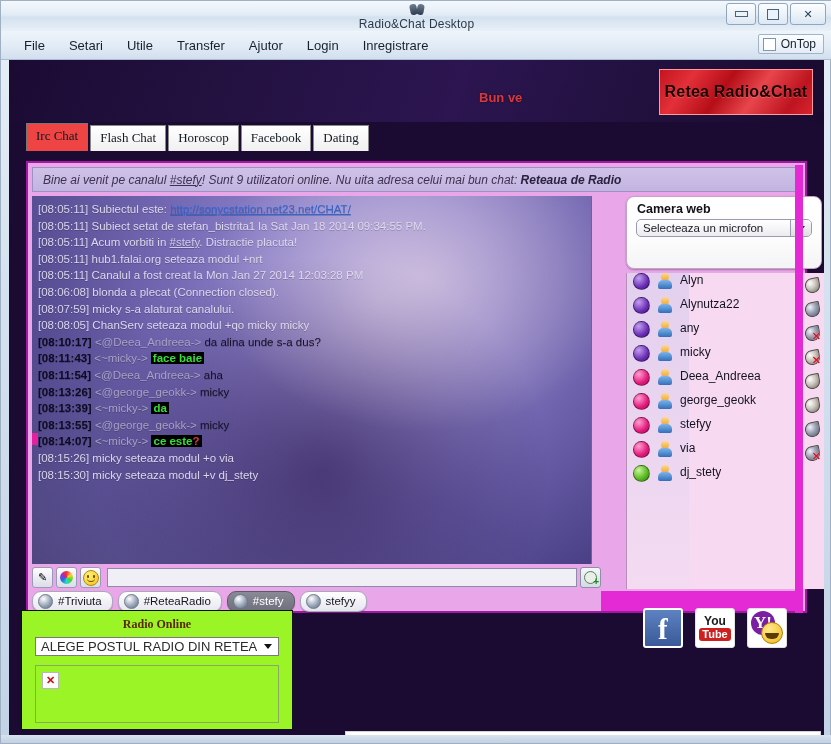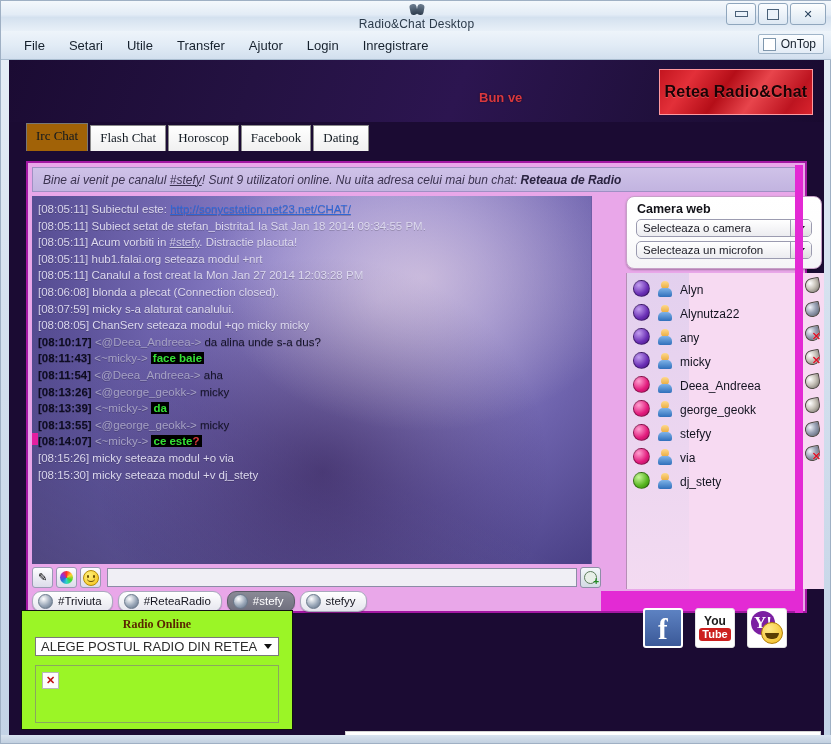--- a/index.html
+++ b/index.html
@@ -97,21 +97,21 @@
     position:absolute;left:17px;top:63px;display:flex;align-items:flex-end;
   }
   .tab{
     font-size:13px;color:#101820;
     background:linear-gradient(180deg,#ffffff,#f0f0f0);
     border:1px solid #8a8a8a;border-bottom:none;
     padding:4px 9px 5px 9px;margin-right:2px;
     font-family:"Liberation Serif",serif;
   }
   .tab.active{
-    background:#a16207;padding-bottom:7px;border-color:#777;
+    background:#ef4444;padding-bottom:7px;border-color:#777;
   }
 
   
   .chatpanel{
     position:absolute;left:17px;top:89px;width:781px;height:452px;
     border:2px solid #a318a3;
     background:#e9a7e9;
     box-sizing:border-box;
     margin-top:12px;
   }
@@ -259,21 +259,21 @@
     background:#f7daf2;
     border-left:1px solid #b68fb6;
     box-sizing:border-box;
     overflow:hidden;
   }
   .userlist::before{
     content:"";position:absolute;left:0;top:0;width:62px;height:316px;
     background:linear-gradient(180deg,rgba(210,200,235,.55),rgba(235,220,240,.30));
   }
   .urow{
-    position:relative;height:24px;display:flex;align-items:flex-end;padding-left:6px;
+    position:relative;height:24px;display:flex;align-items:flex-start;padding-left:6px;
   }
   .ubadge{
     width:15px;height:15px;border-radius:50%;flex:none;margin-right:7px;
     border:1px solid rgba(0,0,0,.35);
   }
   .ubadge.purple{background:radial-gradient(circle at 32% 28%,#c39ef0,#6a2fb5 60%,#43117a);}
   .ubadge.pink{background:radial-gradient(circle at 32% 28%,#ff9fd0,#e21a7c 60%,#a3105a);}
   .ubadge.green{background:radial-gradient(circle at 32% 28%,#c9f79a,#56b51f 60%,#2f7b0d);}
   .uavatar{
     width:16px;height:16px;flex:none;margin-right:7px;position:relative;
@@ -525,24 +525,20 @@
           <span class="ci"></span>
           <span>stefyy</span>
         </div>
       </div>
 
       <div class="rightcol">
 
         <div class="campanel">
           <div class="cam-title">Camera web</div>
           <div class="cam-select">
-            <span class="txt">Selecteaza o camera</span>
-            <span class="arr"></span>
-          </div>
-          <div class="cam-select">
             <span class="txt">Selecteaza un microfon</span>
             <span class="arr"></span>
           </div>
         </div>
 
         <div class="userlist">
           <div class="urow">
             <span class="ubadge purple"></span>
             <span class="uavatar">
                 <span class="head"></span>

